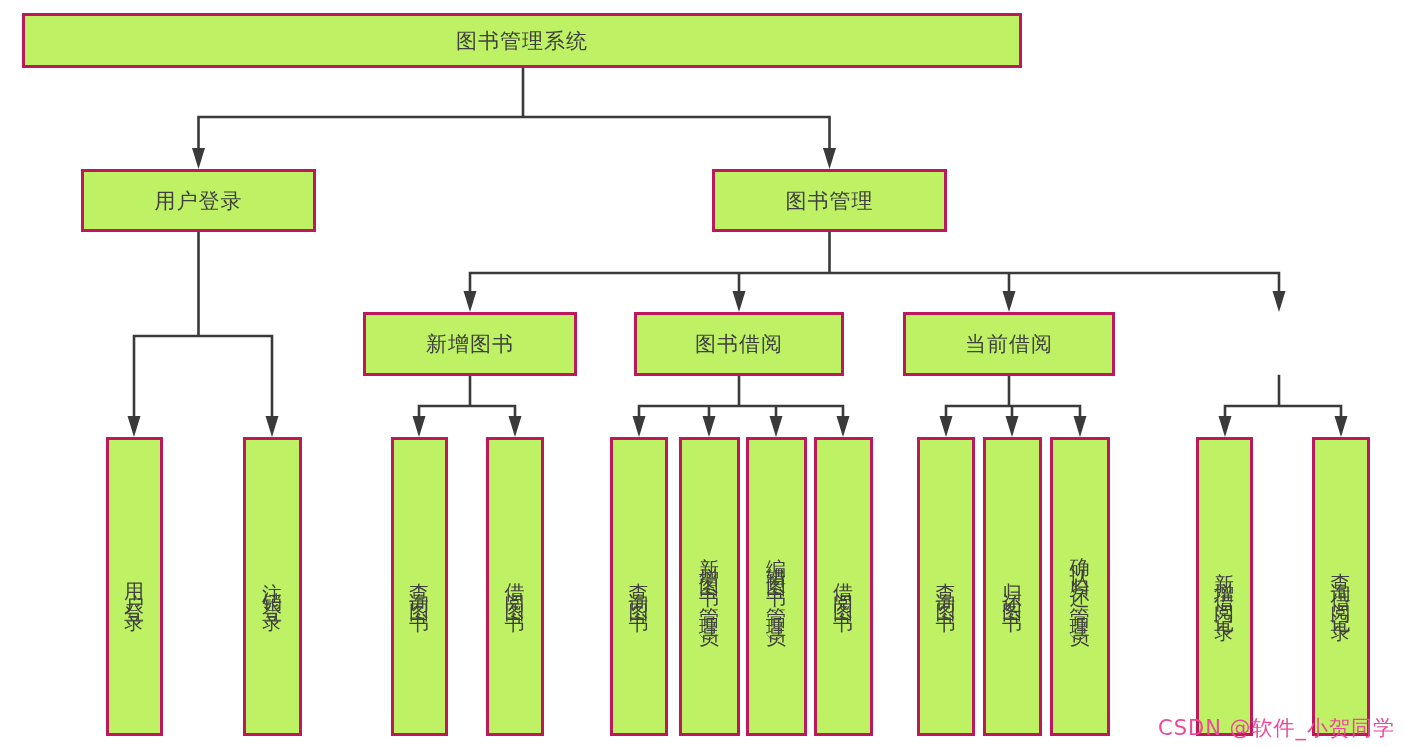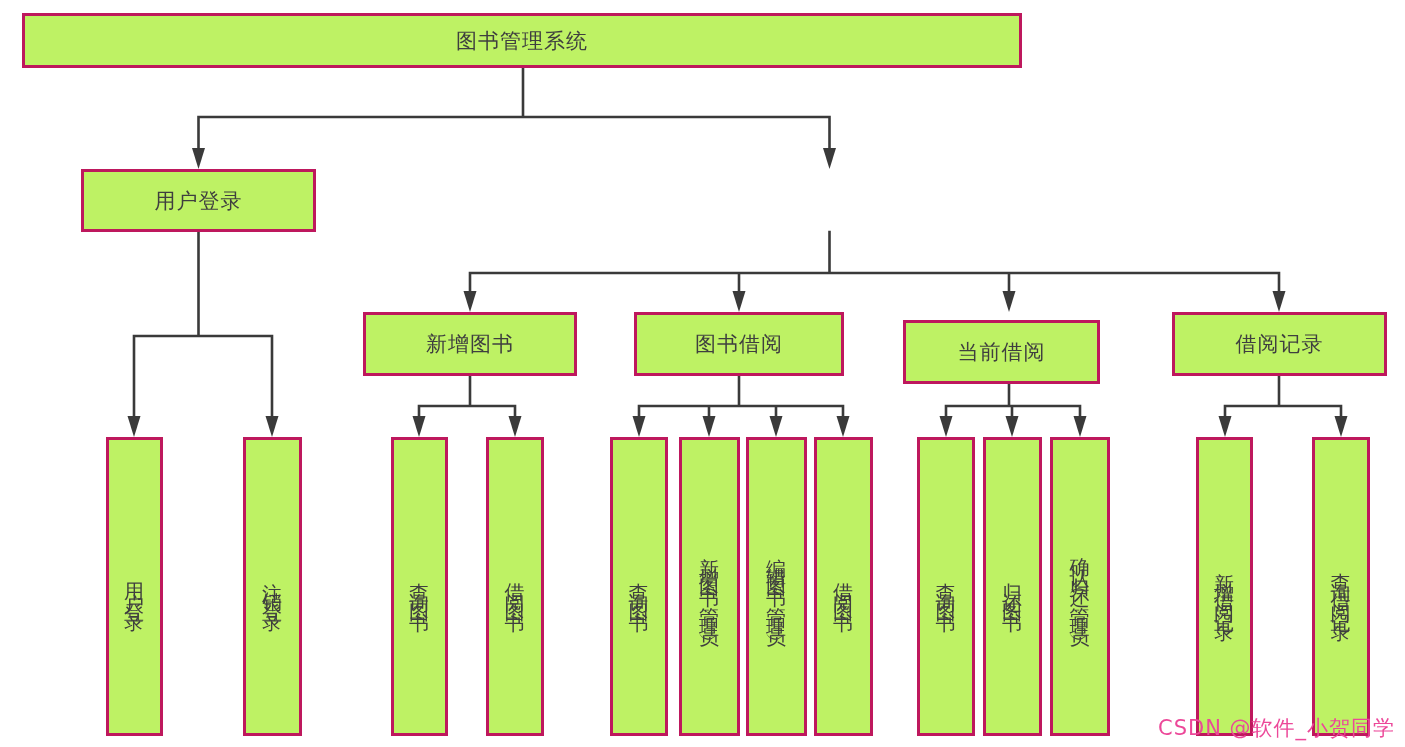--- a/index.html
+++ b/index.html
@@ -102,32 +102,32 @@
     </g>
   </svg>
 
   <div class="node" style="left:22px; top:13px; width:1000px; height:55px;">
     <span class="hlabel">图书管理系统</span>
   </div>
 
   <div class="node" style="left:81px; top:169px; width:235px; height:63px;">
     <span class="hlabel">用户登录</span>
   </div>
+  <div class="node" style="left:712px; top:169px; width:235px; height:63px;">
+    <span class="hlabel">图书管理</span>
+  </div>
 
   <div class="node" style="left:363px; top:312px; width:214px; height:64px;">
     <span class="hlabel">新增图书</span>
   </div>
   <div class="node" style="left:634px; top:312px; width:210px; height:64px;">
     <span class="hlabel">图书借阅</span>
   </div>
-  <div class="node" style="left:903px; top:312px; width:197px; height:64px;margin-top:8px;">
+  <div class="node" style="left:903px; top:312px; width:212px; height:64px;">
     <span class="hlabel">当前借阅</span>
-  </div>
-  <div class="node" style="left:1172px; top:312px; width:215px; height:64px;">
-    <span class="hlabel">借阅记录</span>
   </div>
 
   <div class="node" style="left:106px; top:437px; width:57px; height:299px;">
     <span class="vlabel">用户登录</span>
   </div>
   <div class="node" style="left:243px; top:437px; width:59px; height:299px;">
     <span class="vlabel">注销登录</span>
   </div>
 
   <div class="node" style="left:391px; top:437px; width:57px; height:299px;">

